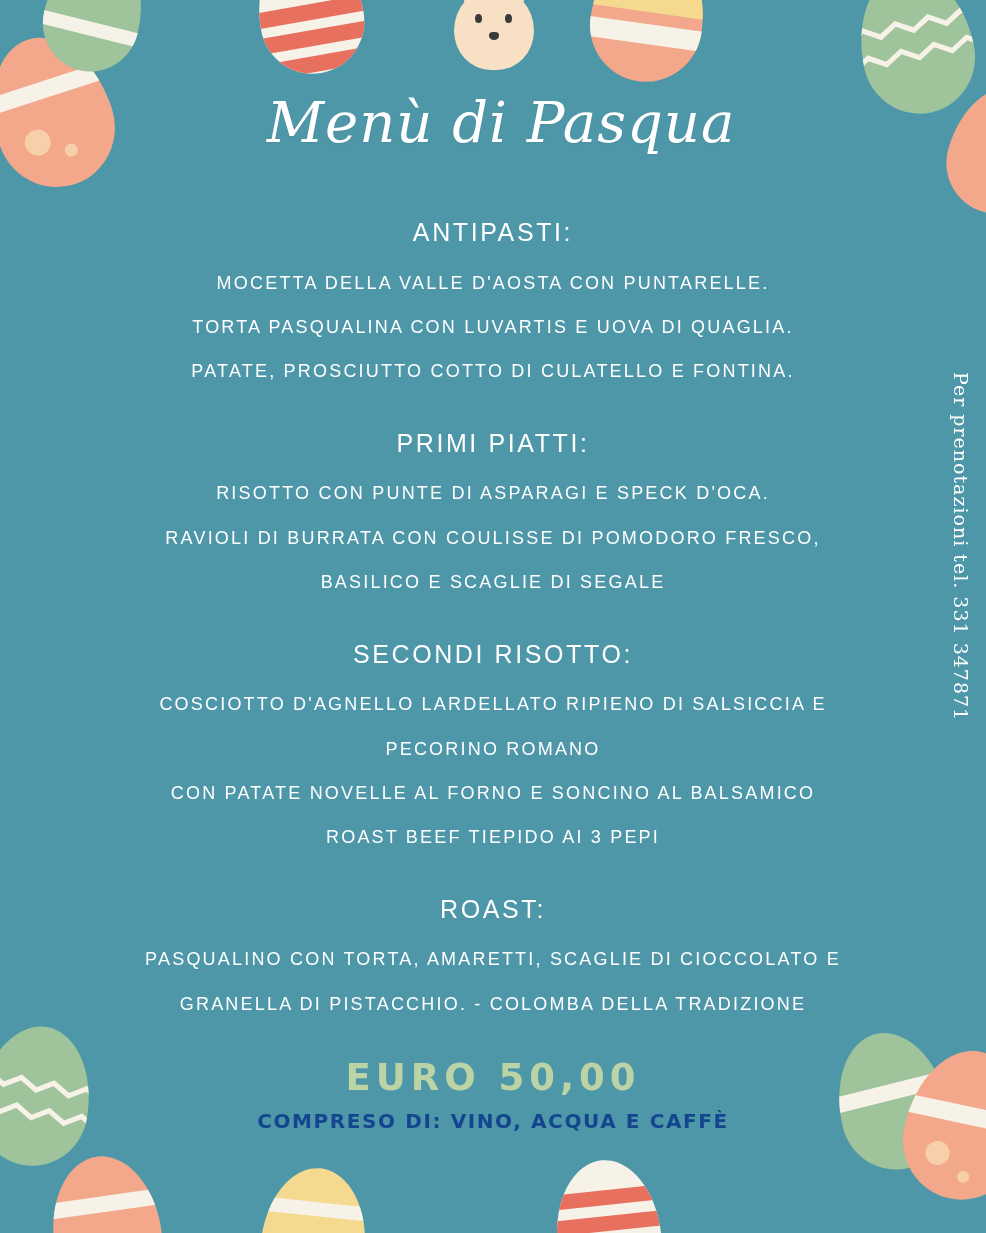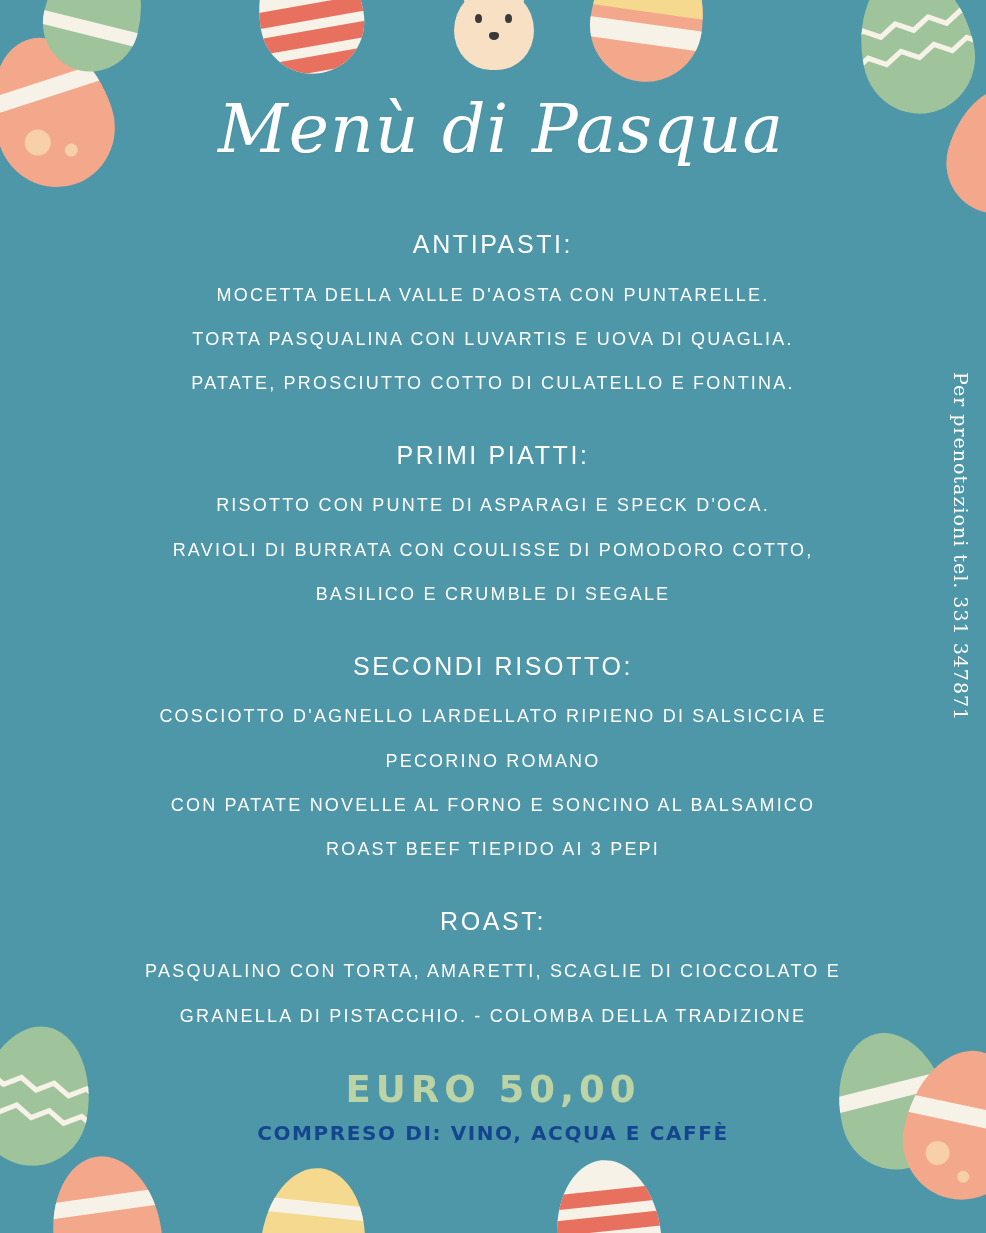--- a/index.html
+++ b/index.html
@@ -107,21 +107,21 @@
     right: 0;
     top: 0;
     text-align: center;
     z-index: 5;
   }
 
   .title {
     font-family: "DejaVu Serif", serif;
     font-style: italic;
     color: #ffffff;
-    font-size: 68px;
+    font-size: 56px;
     letter-spacing: 1px;
     margin: 95px 0 0 16px;
     font-weight: normal;
     line-height: 1;
     text-shadow: 0 1px 2px rgba(0,0,0,0.06);
   }
 
   .sections {
     margin-top: 62px;
     padding: 0 58px;
@@ -270,22 +270,22 @@
       <div class="section">
         <p class="section-title">ANTIPASTI:</p>
         <p class="section-line">MOCETTA DELLA VALLE D'AOSTA CON PUNTARELLE.</p>
         <p class="section-line">TORTA PASQUALINA CON LUVARTIS E UOVA DI QUAGLIA.</p>
         <p class="section-line">PATATE, PROSCIUTTO COTTO DI CULATELLO E FONTINA.</p>
       </div>
 
       <div class="section">
         <p class="section-title">PRIMI PIATTI:</p>
         <p class="section-line">RISOTTO CON PUNTE DI ASPARAGI E SPECK D'OCA.</p>
-        <p class="section-line">RAVIOLI DI BURRATA CON COULISSE DI POMODORO COTTO,</p>
-        <p class="section-line">BASILICO E CRUMBLE DI SEGALE</p>
+        <p class="section-line">RAVIOLI DI BURRATA CON COULISSE DI POMODORO FRESCO,</p>
+        <p class="section-line">BASILICO E SCAGLIE DI SEGALE</p>
       </div>
 
       <div class="section">
         <p class="section-title">SECONDI RISOTTO:</p>
         <p class="section-line">COSCIOTTO D'AGNELLO LARDELLATO RIPIENO DI SALSICCIA E</p>
         <p class="section-line">PECORINO ROMANO</p>
         <p class="section-line">CON PATATE NOVELLE AL FORNO E SONCINO AL BALSAMICO</p>
         <p class="section-line">ROAST BEEF TIEPIDO AI 3 PEPI</p>
       </div>
 

